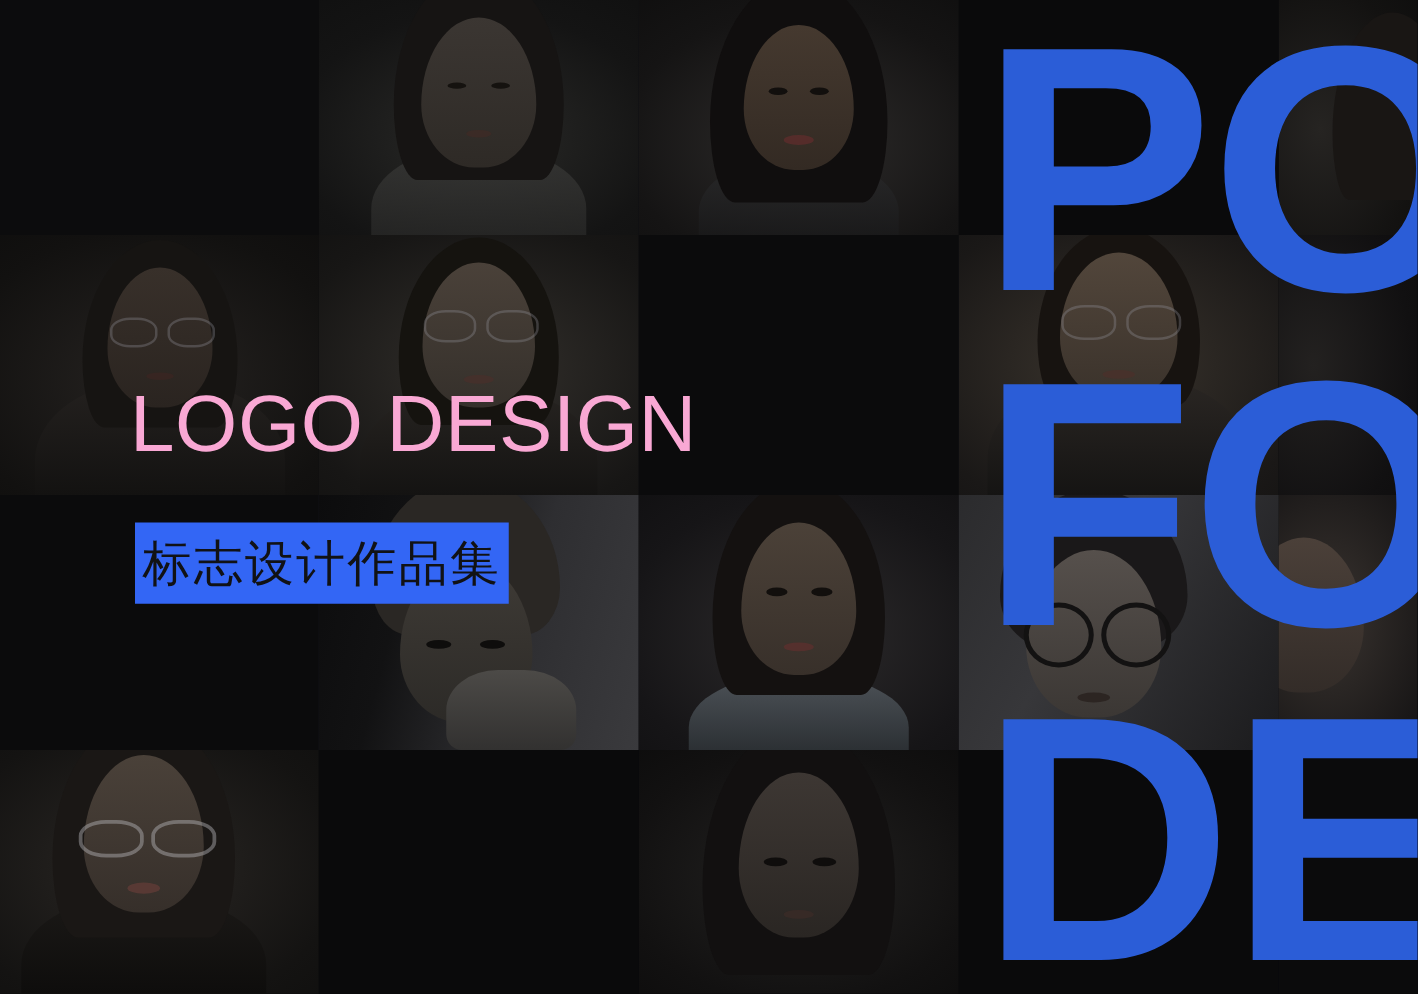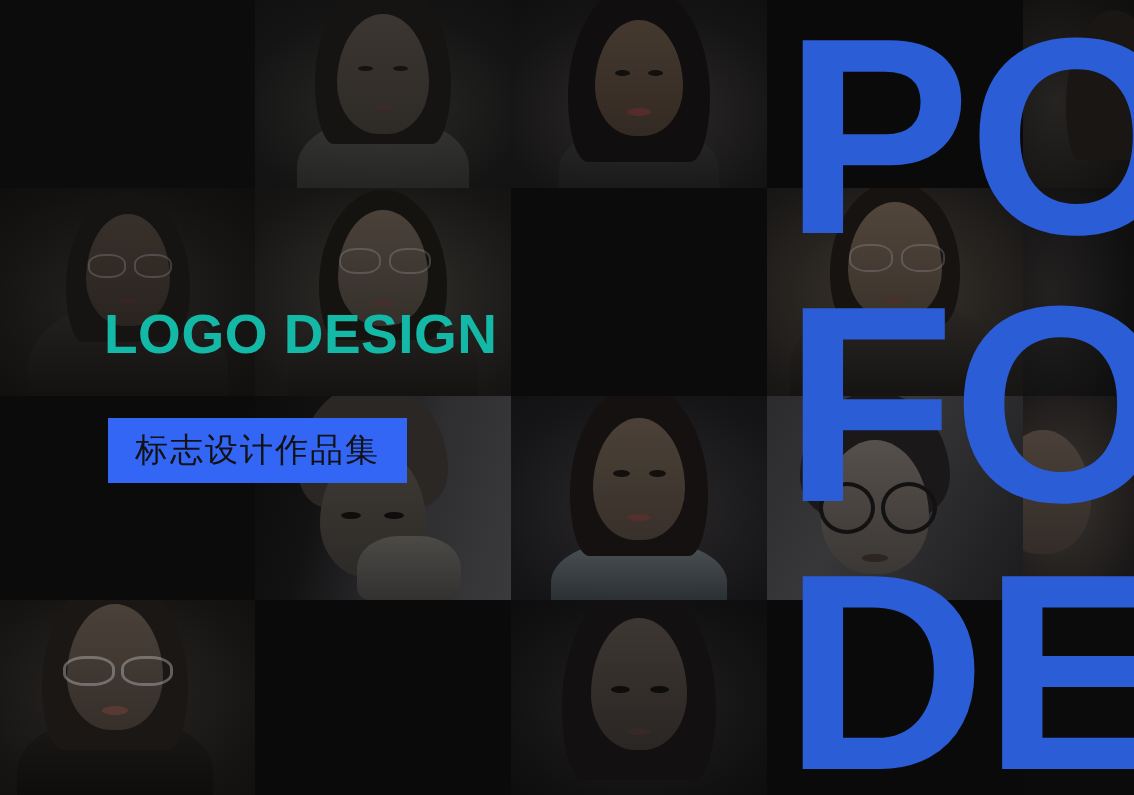--- a/index.html
+++ b/index.html
@@ -36,30 +36,30 @@
     font-weight:700;
     line-height:.82;
     letter-spacing:-.01em;
     white-space:nowrap;
     user-select:none;
   }
 
   
   #headline{
     position:absolute;left:104px;top:307px;
-    font-size:55px;font-weight:700;letter-spacing:.5px;
-    color:#14b8a6;white-space:nowrap;line-height:1;
+    font-size:64px;font-weight:400;letter-spacing:.5px;
+    color:#f9a8d4;white-space:nowrap;line-height:1;
   }
   #badge{
     position:absolute;left:108px;top:418px;
     width:299px;height:65px;
     display:flex;align-items:center;justify-content:center;
   }
   #badge .txt{
-    font-size:33px;font-weight:400;color:#111215;
+    font-size:39px;font-weight:400;color:#111215;
     letter-spacing:2px;white-space:nowrap;
     font-family:"DejaVu Sans","Liberation Sans",sans-serif;
   }
   #footer-brand{
     position:absolute;left:118px;top:708px;
     font-size:25px;font-weight:400;color:#f2f2f2;
     letter-spacing:.4px;white-space:nowrap;
   }
 </style>
 </head>

